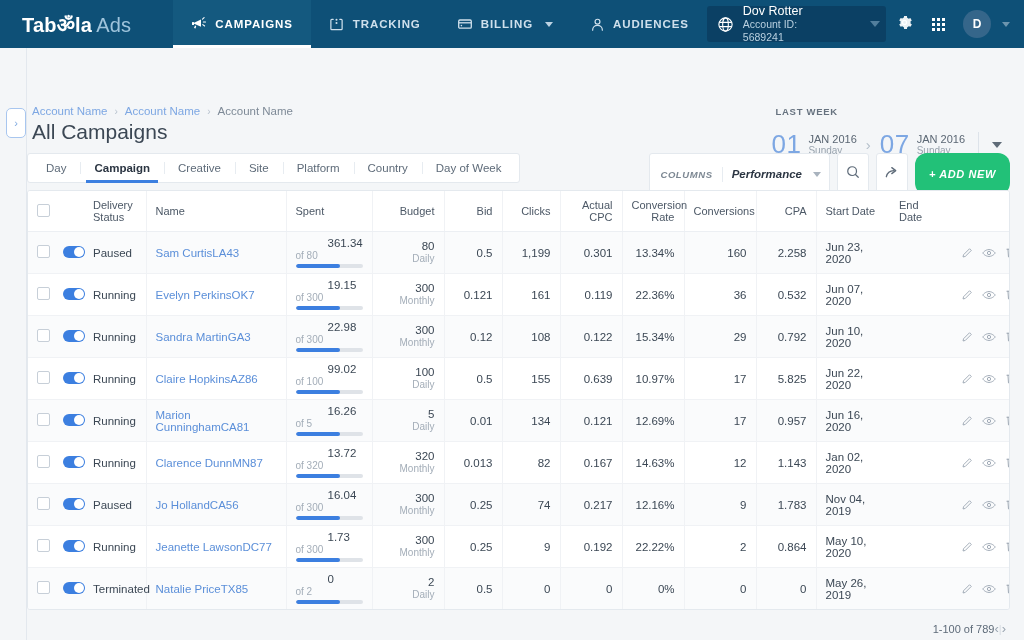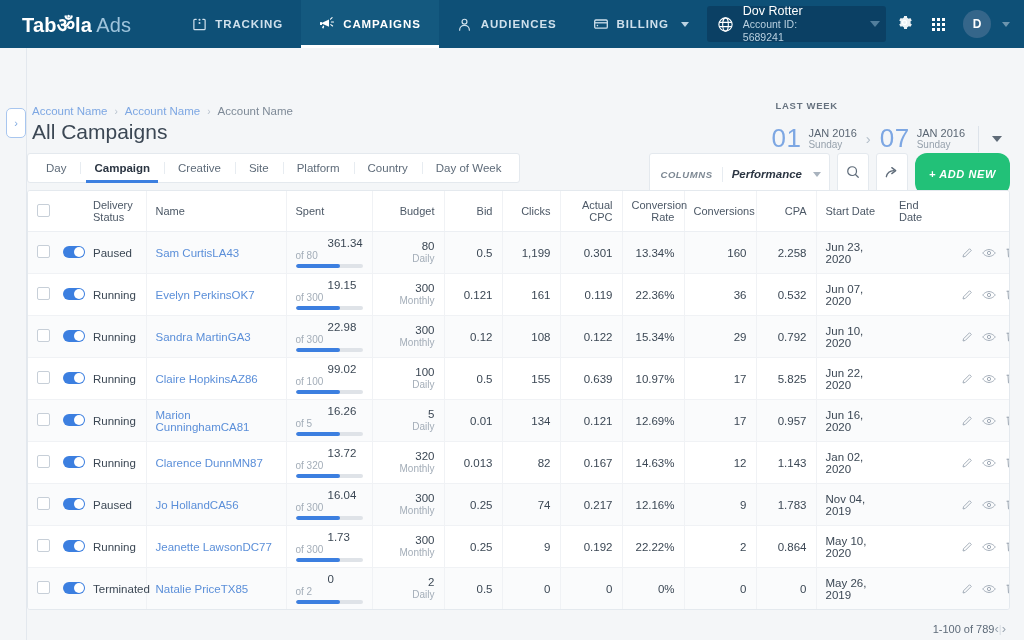--- a/index.html
+++ b/index.html
@@ -64,21 +64,21 @@
     color: #7fa9e0; font-size: 11px; cursor: pointer; z-index: 3;
   }
 
   .crumbs { position: absolute; left: 32px; top: 57px; display: flex; align-items: center; gap: 7px; font-size: 11.5px; }
   .crumbs a { color: #7da7e3; text-decoration: none; cursor: pointer; }
   .crumbs .sep { color: #b9c3cf; font-size: 10px; }
   .crumbs .last { color: #7e8a97; }
   .ptitle { position: absolute; left: 32px; top: 72px; font-size: 21px; color: #3b4754; font-weight: 400; }
 
   
-  .daterange { position: absolute; right: 22px; top: 52px; text-align: left; }
+  .daterange { position: absolute; right: 22px; top: 58px; text-align: left; }
   .drlabel { font-size: 9.5px; color: #66727f; font-weight: bold; letter-spacing: .7px; margin-left: 4px; }
   .drrow { display: flex; align-items: center; gap: 7px; margin-top: 12px; }
   .drbig { font-size: 26px; color: #7da7e3; font-weight: 300; letter-spacing: .5px; }
   .drsub { line-height: 12px; }
   .drsub .m { font-size: 11px; color: #5a6673; }
   .drsub .d { font-size: 10px; color: #97a2ad; }
   .drarrow { color: #b4bfca; font-size: 15px; margin: 0 2px; }
   .drdiv { width: 1px; height: 26px; background: #dde3ea; margin: 0 6px; }
   .drcaret { width: 0; height: 0; border-left: 5px solid transparent; border-right: 5px solid transparent; border-top: 6px solid #5f6b78; cursor: pointer; }
 
@@ -193,60 +193,60 @@
 </head>
 <body>
 
 <div class="topnav">
   <div class="brand">
     <span class="b1">Tabॐla</span>
     <span class="b2">Ads</span>
   </div>
 
   <div class="navitems">
-    <div class="navitem">
-      <span class="navicon">
-        <svg width="15" height="15" viewBox="0 0 16 16" fill="none">
-            <path d="M11.5 2.5H13a1 1 0 011 1v9a1 1 0 01-1 1H3a1 1 0 01-1-1v-9a1 1 0 011-1h1.5" stroke="#cfe0ec" stroke-width="1.3" stroke-linecap="round"></path>
-            <circle cx="8" cy="3" r="1.1" fill="#cfe0ec"></circle>
-            <circle cx="8" cy="6.3" r="1.1" fill="#cfe0ec"></circle>
-          </svg>
-      </span>
-      <span>TRACKING</span>
-    </div>
     <div class="navitem active">
       <span class="navicon">
         <svg width="16" height="16" viewBox="0 0 16 16" fill="none">
             <path d="M2 7.2l8-3.6v7.2L2 7.2z" fill="#fff"></path>
             <rect x="1" y="6" width="2" height="3" rx=".5" fill="#fff"></rect>
             <path d="M4 9.6l1.2.5-.6 2.4-1.6-.5L4 9.6z" fill="#fff"></path>
             <path d="M11.5 3.2l1.6-1.5M12.4 6h2.1M11.8 8.6l1.8 1.4" stroke="#fff" stroke-width="1.1" stroke-linecap="round"></path>
           </svg>
       </span>
       <span>CAMPAIGNS</span>
     </div>
     <div class="navitem">
       <span class="navicon">
         <svg width="15" height="15" viewBox="0 0 16 16" fill="none">
-            <circle cx="8" cy="5" r="2.6" stroke="#cfe0ec" stroke-width="1.3"></circle>
-            <path d="M2.8 14c0-2.9 2.3-5 5.2-5s5.2 2.1 5.2 5" stroke="#cfe0ec" stroke-width="1.3" stroke-linecap="round"></path>
+            <path d="M11.5 2.5H13a1 1 0 011 1v9a1 1 0 01-1 1H3a1 1 0 01-1-1v-9a1 1 0 011-1h1.5" stroke="#cfe0ec" stroke-width="1.3" stroke-linecap="round"></path>
+            <circle cx="8" cy="3" r="1.1" fill="#cfe0ec"></circle>
+            <circle cx="8" cy="6.3" r="1.1" fill="#cfe0ec"></circle>
           </svg>
       </span>
-      <span>AUDIENCES</span>
+      <span>TRACKING</span>
     </div>
     <div class="navitem">
       <span class="navicon">
         <svg width="16" height="16" viewBox="0 0 16 16" fill="none">
             <rect x="1.7" y="4" width="12.6" height="8.2" rx="1.2" stroke="#cfe0ec" stroke-width="1.3"></rect>
             <path d="M1.7 6.8h12.6" stroke="#cfe0ec" stroke-width="1.3"></path>
             <circle cx="4.4" cy="9.6" r=".8" fill="#cfe0ec"></circle>
           </svg>
       </span>
       <span>BILLING</span>
       <span class="caret-d"></span>
+    </div>
+    <div class="navitem">
+      <span class="navicon">
+        <svg width="15" height="15" viewBox="0 0 16 16" fill="none">
+            <circle cx="8" cy="5" r="2.6" stroke="#cfe0ec" stroke-width="1.3"></circle>
+            <path d="M2.8 14c0-2.9 2.3-5 5.2-5s5.2 2.1 5.2 5" stroke="#cfe0ec" stroke-width="1.3" stroke-linecap="round"></path>
+          </svg>
+      </span>
+      <span>AUDIENCES</span>
     </div>
   </div>
 
   <div class="topright">
     <div class="acctbox">
       <span class="globe">
         <svg width="17" height="17" viewBox="0 0 18 18" fill="none">
             <circle cx="9" cy="9" r="7" stroke="#fff" stroke-width="1.2"></circle>
             <ellipse cx="9" cy="9" rx="3" ry="7" stroke="#fff" stroke-width="1.2"></ellipse>
             <path d="M2.4 6.8h13.2M2.4 11.2h13.2" stroke="#fff" stroke-width="1.2"></path>

